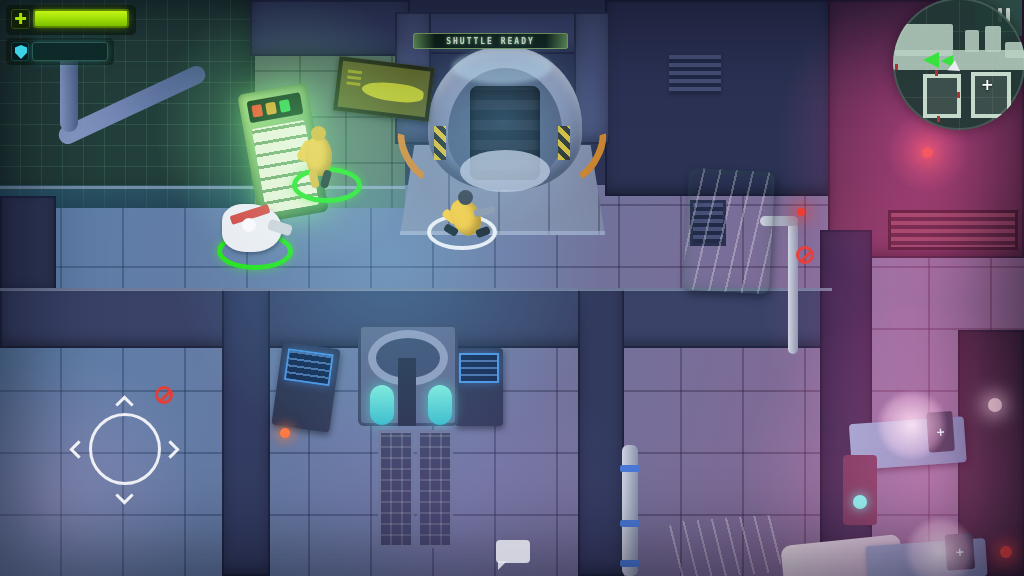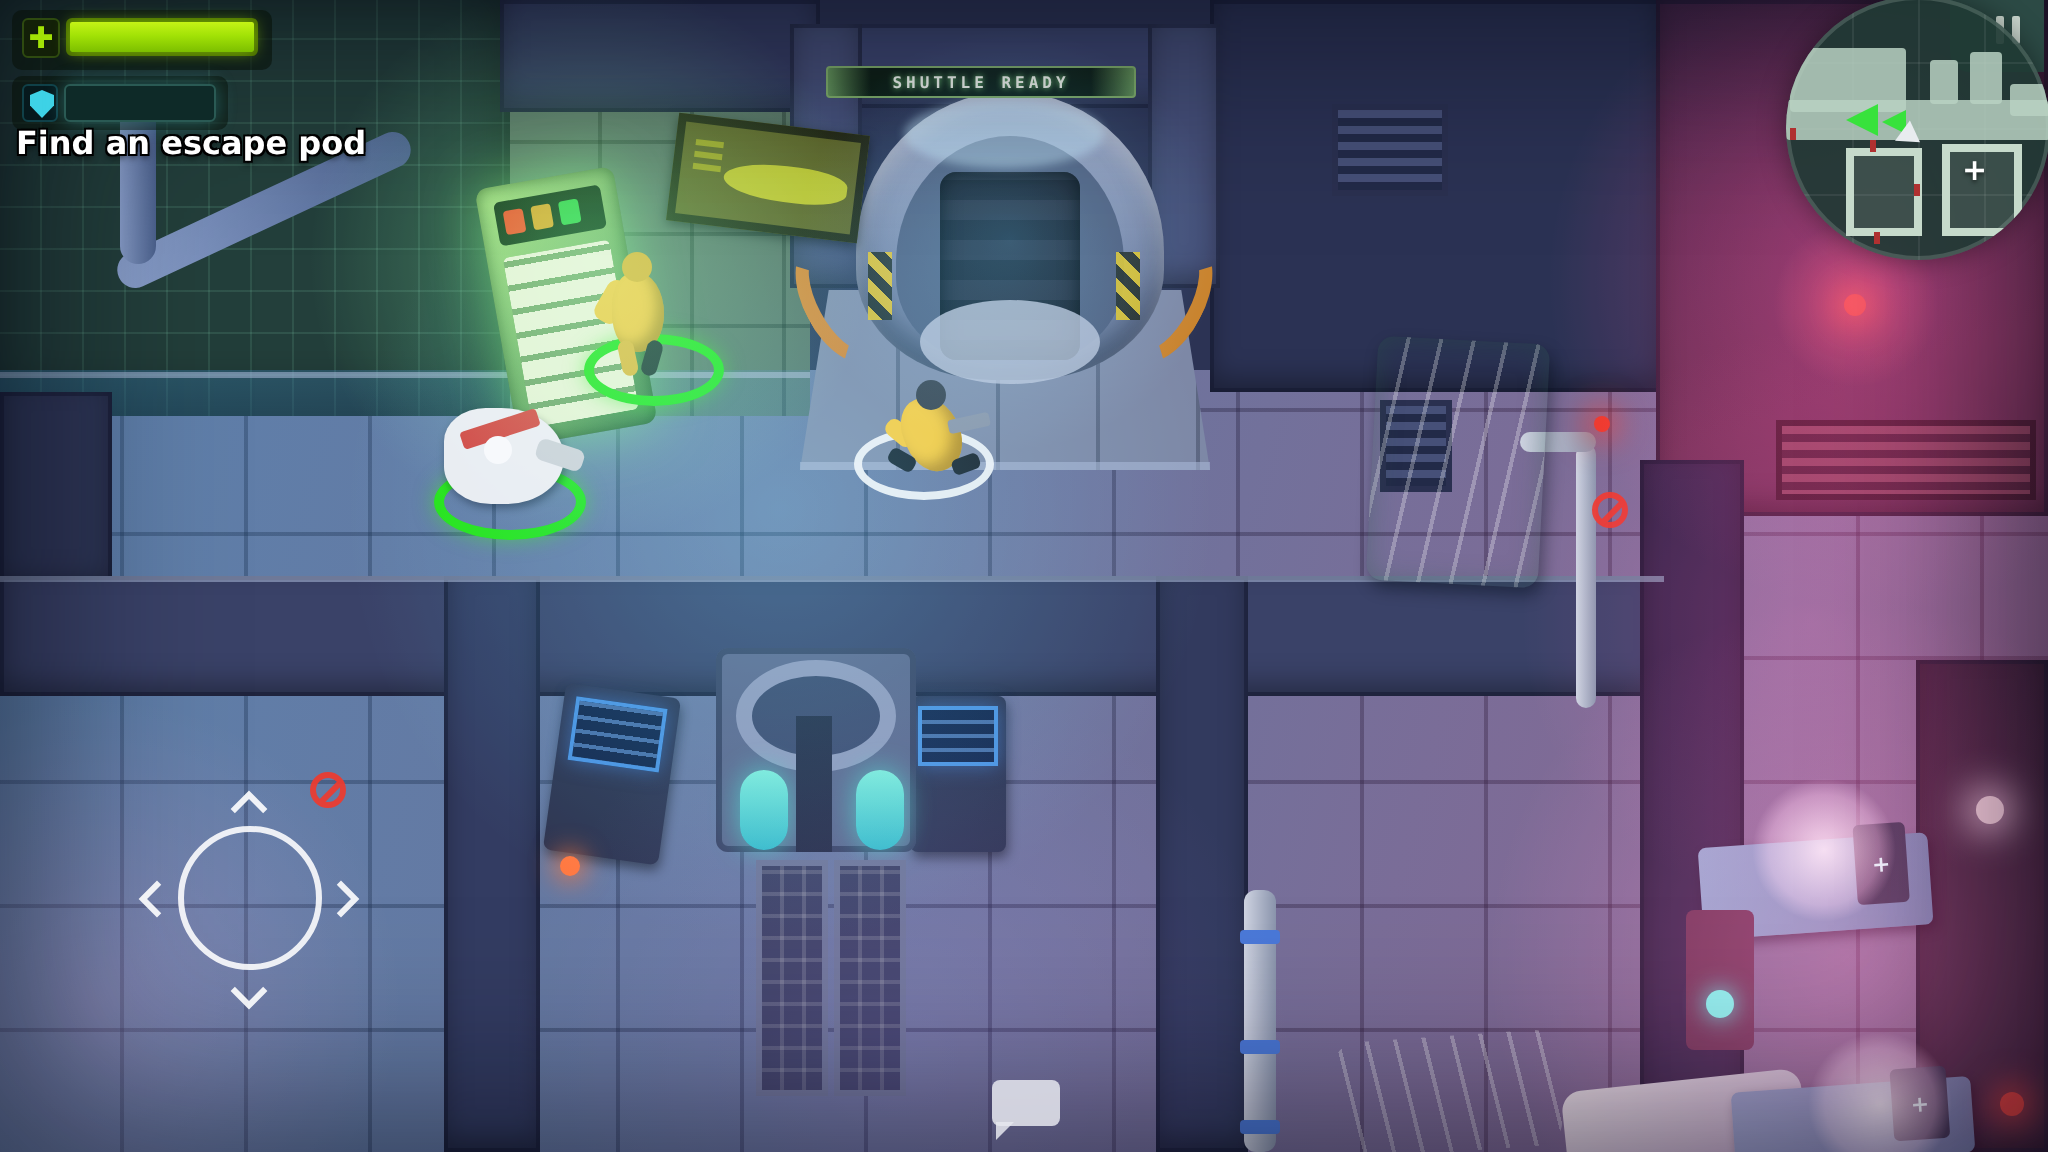--- a/index.html
+++ b/index.html
@@ -344,21 +344,20 @@
     </div>
   <div class="hud sh-bar">
     <div class="seg"></div>
   <div class="seg"></div>
       <div class="seg"></div>
       <div class="seg"></div>
       <div class="seg"></div>
       <div class="seg"></div>
       <div class="seg"></div>
     </div>
-  <div class="hud objective">Find an escape pod</div>
 
   <div class="hud map-tab">
     <div class="pause-bar" style="left:23px;"></div>
     <div class="pause-bar" style="left:31px;"></div>
   </div>
   <div class="hud minimap">
     <div class="gridv" style="left:33px;"></div>
     <div class="gridv" style="left:66px;"></div>
     <div class="gridv" style="left:99px;"></div>
     <div class="gridh" style="top:33px;"></div>

